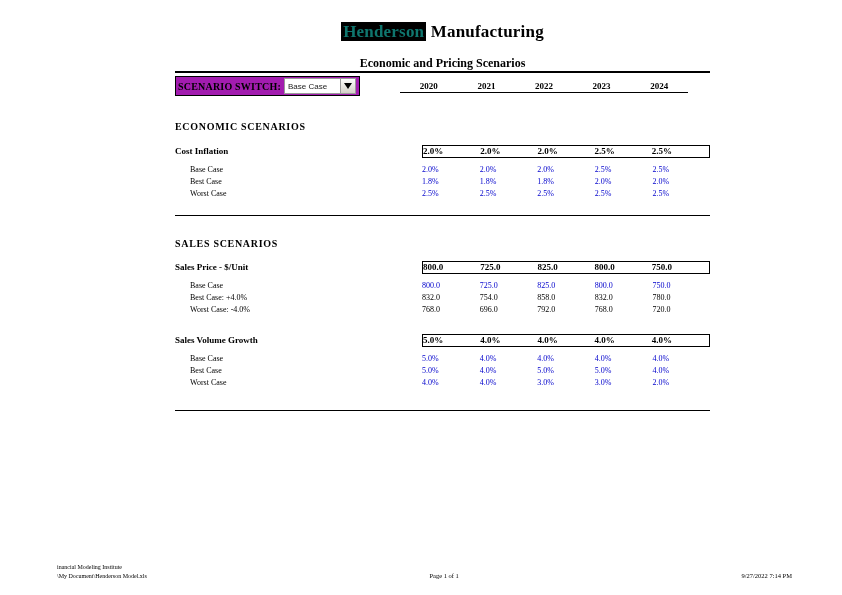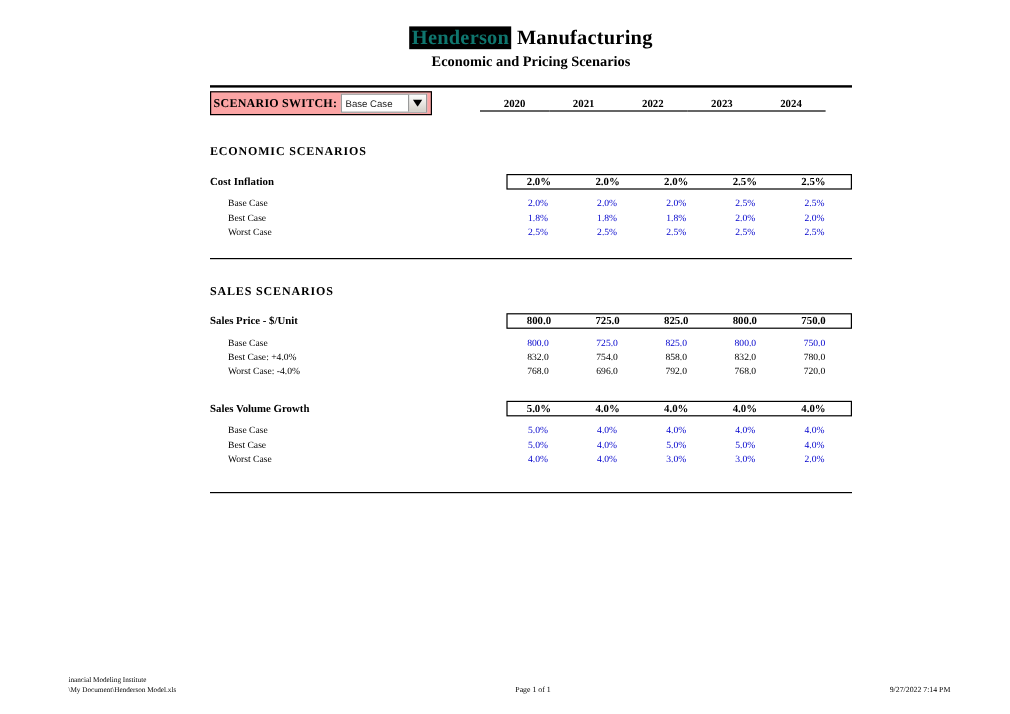--- a/index.html
+++ b/index.html
@@ -40,21 +40,21 @@
   }
   .company-highlight {
     background: #000000;
     color: #0f766e;
     padding: 0 2px;
   }
   .title-line2 {
     font-size: 12px;
     font-weight: bold;
     line-height: 15px;
-    margin-top: 2px;
+    margin-top: 14px;
   }
 
   
   .rule {
     position: absolute;
     background: #000000;
   }
   .rule-top {
     left: 175px;
     top: 71px;
@@ -74,21 +74,21 @@
     height: 1px;
   }
 
   
   .switch-box {
     position: absolute;
     left: 175px;
     top: 76px;
     height: 20px;
     border: 1px solid #000000;
-    background: #fca5a5;
+    background: #a21caf;
     display: flex;
     align-items: center;
     padding: 0 3px 0 2px;
     box-sizing: border-box;
   }
   .switch-label {
     font-size: 10px;
     font-weight: bold;
     letter-spacing: 0.2px;
     white-space: nowrap;
@@ -169,21 +169,21 @@
     font-size: 9px;
     font-weight: bold;
   }
   .row.sub .row-label { padding-left: 15px; }
   .values {
     width: 288px;
     display: flex;
   }
   .cell {
     width: 57.6px;
-    text-align: center;
+    text-align: left;
     font-size: 8px;
     padding-right: 5px;
     box-sizing: border-box;
     white-space: nowrap;
   }
   .row.main .cell {
     font-size: 9px;
     font-weight: bold;
   }
   .row.main .values {

